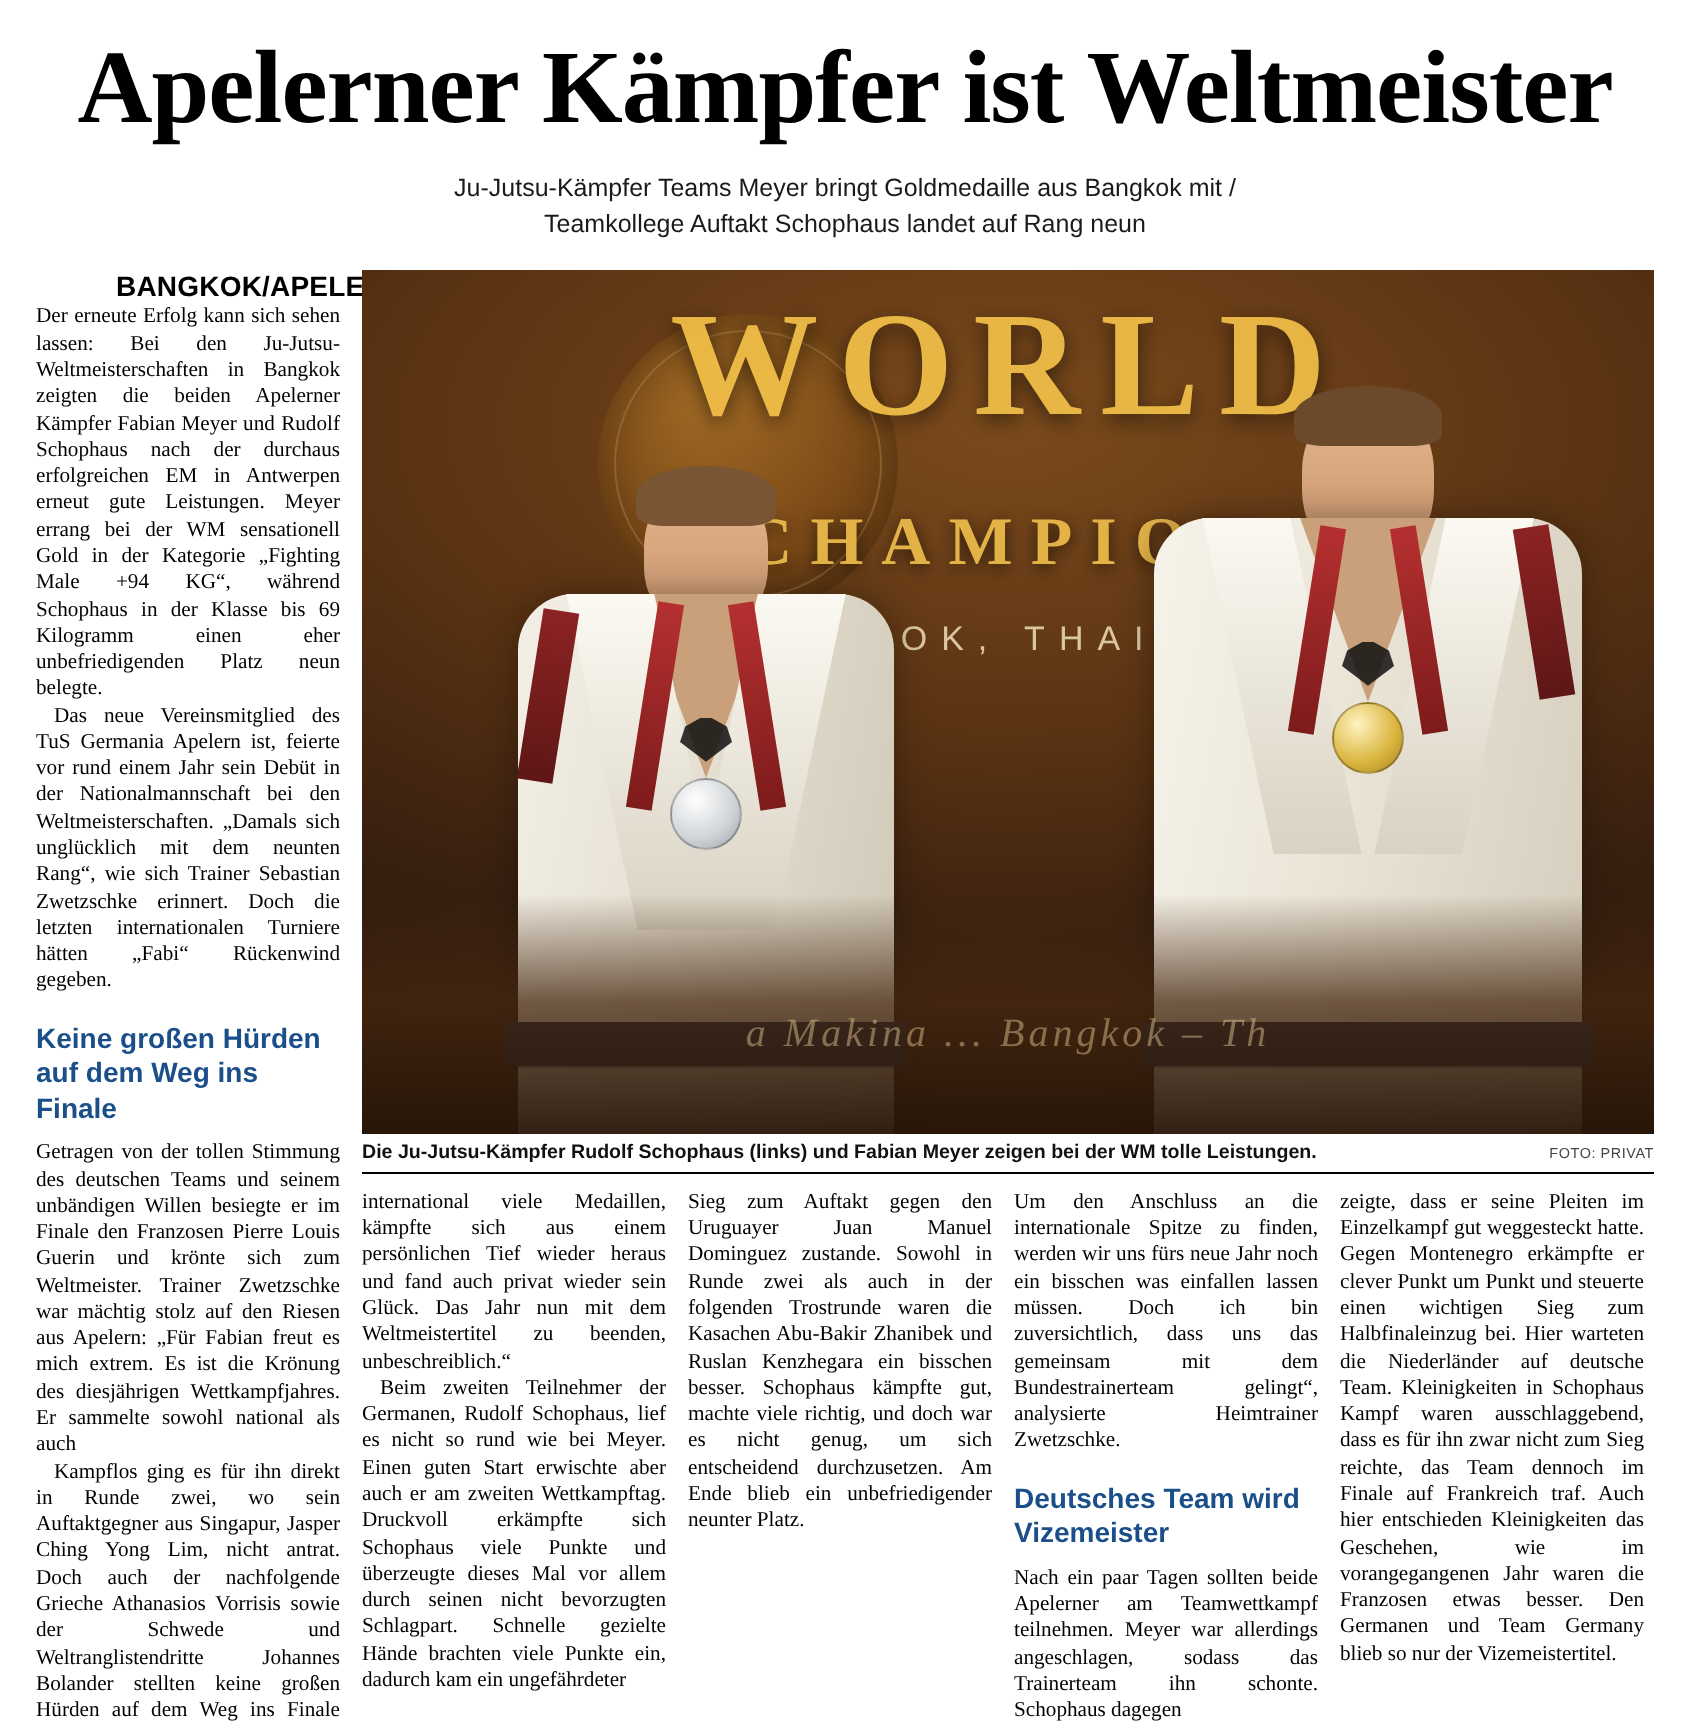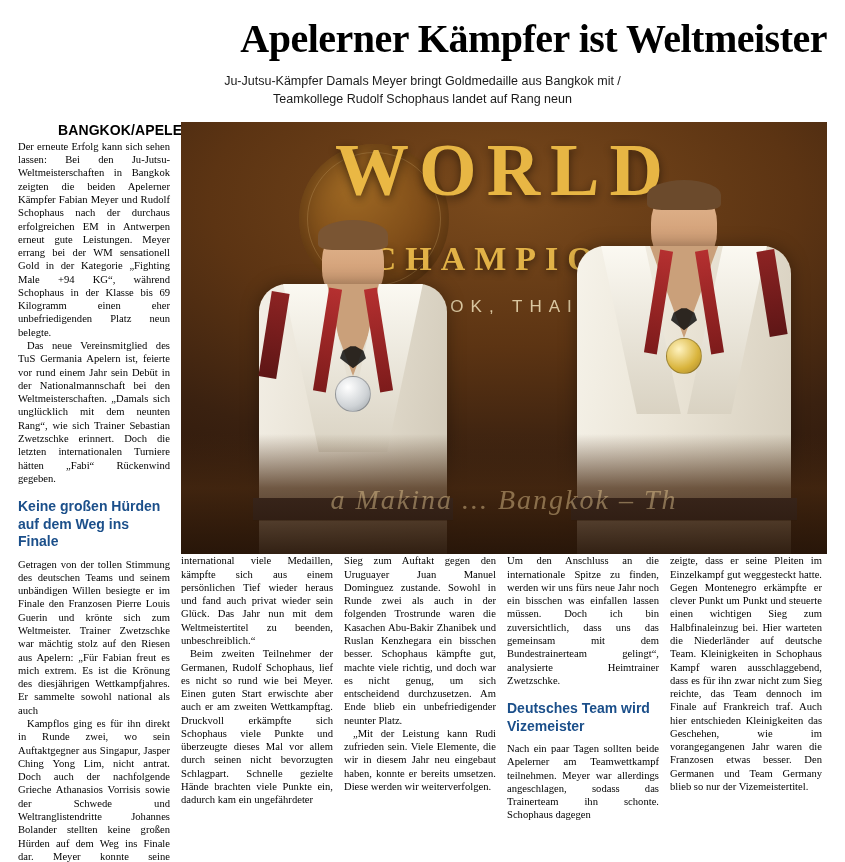--- a/index.html
+++ b/index.html
@@ -15,24 +15,24 @@
     color: #000;
   }
   .page {
     position: relative;
     width: 845px;
     height: 862px;
     box-sizing: border-box;
     padding: 0 18px;
   }
   .headline {
-    text-align: right;
+    text-align: center;
     font-family: "Liberation Serif", serif;
     font-weight: bold;
-    font-size: 40px;
+    font-size: 52px;
     line-height: 1.05;
     letter-spacing: -0.5px;
     margin: 18px 0 0 0;
   }
   .subhead {
     text-align: center;
     font-family: "Liberation Sans", sans-serif;
     font-size: 12.5px;
     line-height: 1.45;
     color: #1a1a1a;
@@ -178,21 +178,21 @@
     left: 0; right: 0; bottom: 0;
     height: 120px;
     background: linear-gradient(180deg, rgba(60,33,14,0) 0%, rgba(70,40,16,.75) 45%, rgba(40,22,9,.95) 100%);
   }
   .banner-script {
     position: absolute;
     bottom: 38px; left: 18px; right: 18px;
     text-align: center;
     font-family: "Liberation Serif", serif;
     font-style: italic;
-    font-size: 28px;
+    font-size: 20px;
     color: rgba(236,206,150,.45);
     letter-spacing: 2px;
     white-space: nowrap;
     overflow: hidden;
   }
   
   .athlete {
     position: absolute;
     bottom: 0;
   }
@@ -300,22 +300,22 @@
   .ath-right .accred { right: 10px; top: 4px; transform: rotate(-9deg); }
 </style>
 </head>
 <body>
 
 <div class="page">
 
   <h1 class="headline">Apelerner Kämpfer ist Weltmeister</h1>
 
   <div class="subhead">
-    <div>Ju-Jutsu-Kämpfer Damals Meyer bringt Goldmedaille aus Bangkok mit /</div>
-    <div>Teamkollege Rudolf Schophaus landet auf Rang neun</div>
+    <div>Ju-Jutsu-Kämpfer Teams Meyer bringt Goldmedaille aus Bangkok mit /</div>
+    <div>Teamkollege Auftakt Schophaus landet auf Rang neun</div>
   </div>
 
   <div class="content">
 
     <div class="col">
       <p><span class="lead-label">BANGKOK/APELERN.</span> <span>Der erneute Erfolg kann sich sehen lassen: Bei den Ju-Jutsu-Weltmeisterschaften in Bangkok zeigten die beiden Apelerner Kämpfer Fabian Meyer und Rudolf Schophaus nach der durchaus erfolgreichen EM in Antwerpen erneut gute Leistungen. Meyer errang bei der WM sensationell Gold in der Kategorie „Fighting Male +94 KG“, während Schophaus in der Klasse bis 69 Kilogramm einen eher unbefriedigenden Platz neun belegte.</span></p>
       <p>Das neue Vereinsmitglied des TuS Germania Apelern ist, feierte vor rund einem Jahr sein Debüt in der Nationalmannschaft bei den Weltmeisterschaften. „Damals sich unglücklich mit dem neunten Rang“, wie sich Trainer Sebastian Zwetzschke erinnert. Doch die letzten internationalen Turniere hätten „Fabi“ Rückenwind gegeben.</p>
       <div class="subsec">Keine großen Hürden auf dem Weg ins Finale</div>
       <p>Getragen von der tollen Stimmung des deutschen Teams und seinem unbändigen Willen besiegte er im Finale den Franzosen Pierre Louis Guerin und krönte sich zum Weltmeister. Trainer Zwetzschke war mächtig stolz auf den Riesen aus Apelern: „Für Fabian freut es mich extrem. Es ist die Krönung des diesjährigen Wettkampfjahres. Er sammelte sowohl national als auch</p>
       <p>Kampflos ging es für ihn direkt in Runde zwei, wo sein Auftaktgegner aus Singapur, Jasper Ching Yong Lim, nicht antrat. Doch auch der nachfolgende Grieche Athanasios Vorrisis sowie der Schwede und Weltranglistendritte Johannes Bolander stellten keine großen Hürden auf dem Weg ins Finale dar. Meyer konnte seine Reichweite sowie seine Stärke beim Werfen gekonnt einsetzen.</p>
@@ -364,29 +364,32 @@
               <div class="medal-disc"></div>
             </div>
             <div class="belt"></div>
           </div>
         </div>
 
         <div class="banner-bottom"></div>
         <div class="banner-script">a Makina ... Bangkok – Th</div>
       </div>
 
+      <div class="caption">
+        <div class="caption-text">Die Ju-Jutsu-Kämpfer Rudolf Schophaus (links) und Fabian Meyer zeigen bei der WM tolle Leistungen.</div>
+        <div class="caption-credit">FOTO: PRIVAT</div>
+      </div>
 
       <div class="lower-cols">
         <div class="col">
           <p>international viele Medaillen, kämpfte sich aus einem persönlichen Tief wieder heraus und fand auch privat wieder sein Glück. Das Jahr nun mit dem Weltmeistertitel zu beenden, unbeschreiblich.“</p>
           <p>Beim zweiten Teilnehmer der Germanen, Rudolf Schophaus, lief es nicht so rund wie bei Meyer. Einen guten Start erwischte aber auch er am zweiten Wettkampftag. Druckvoll erkämpfte sich Schophaus viele Punkte und überzeugte dieses Mal vor allem durch seinen nicht bevorzugten Schlagpart. Schnelle gezielte Hände brachten viele Punkte ein, dadurch kam ein ungefährdeter</p>
         </div>
         <div class="col">
           <p>Sieg zum Auftakt gegen den Uruguayer Juan Manuel Dominguez zustande. Sowohl in Runde zwei als auch in der folgenden Trostrunde waren die Kasachen Abu-Bakir Zhanibek und Ruslan Kenzhegara ein bisschen besser. Schophaus kämpfte gut, machte viele richtig, und doch war es nicht genug, um sich entscheidend durchzusetzen. Am Ende blieb ein unbefriedigender neunter Platz.</p>
-          <p>„Mit der Leistung kann Rudi zufrieden sein. Viele Elemente, die wir in diesem Jahr neu eingebaut haben, konnte er bereits umsetzen. Diese werden wir weiterverfolgen.</p>
         </div>
         <div class="col">
           <p>Um den Anschluss an die internationale Spitze zu finden, werden wir uns fürs neue Jahr noch ein bisschen was einfallen lassen müssen. Doch ich bin zuversichtlich, dass uns das gemeinsam mit dem Bundestrainerteam gelingt“, analysierte Heimtrainer Zwetzschke.</p>
           <div class="subsec">Deutsches Team wird Vizemeister</div>
           <p>Nach ein paar Tagen sollten beide Apelerner am Teamwettkampf teilnehmen. Meyer war allerdings angeschlagen, sodass das Trainerteam ihn schonte. Schophaus dagegen</p>
         </div>
         <div class="col">
           <p>zeigte, dass er seine Pleiten im Einzelkampf gut weggesteckt hatte. Gegen Montenegro erkämpfte er clever Punkt um Punkt und steuerte einen wichtigen Sieg zum Halbfinaleinzug bei. Hier warteten die Niederländer auf deutsche Team. Kleinigkeiten in Schophaus Kampf waren ausschlaggebend, dass es für ihn zwar nicht zum Sieg reichte, das Team dennoch im Finale auf Frankreich traf. Auch hier entschieden Kleinigkeiten das Geschehen, wie im vorangegangenen Jahr waren die Franzosen etwas besser. Den Germanen und Team Germany blieb so nur der Vizemeistertitel.</p>
         </div>
       </div>

